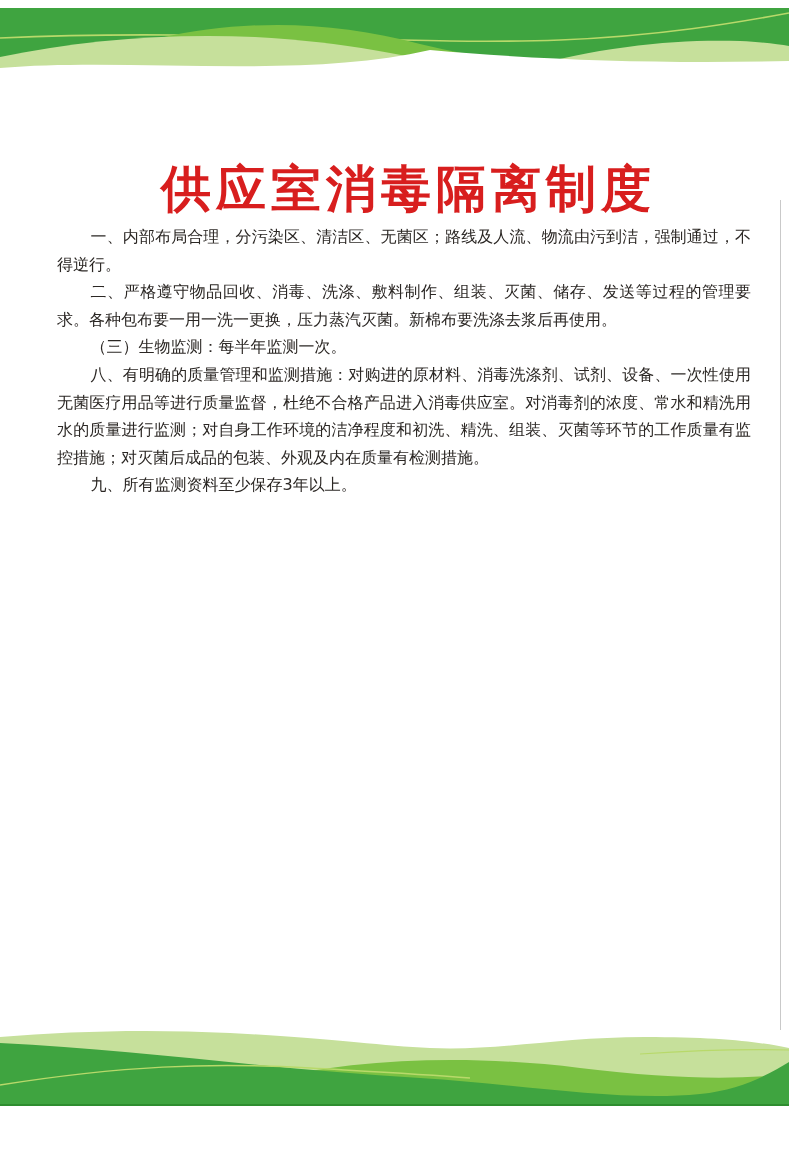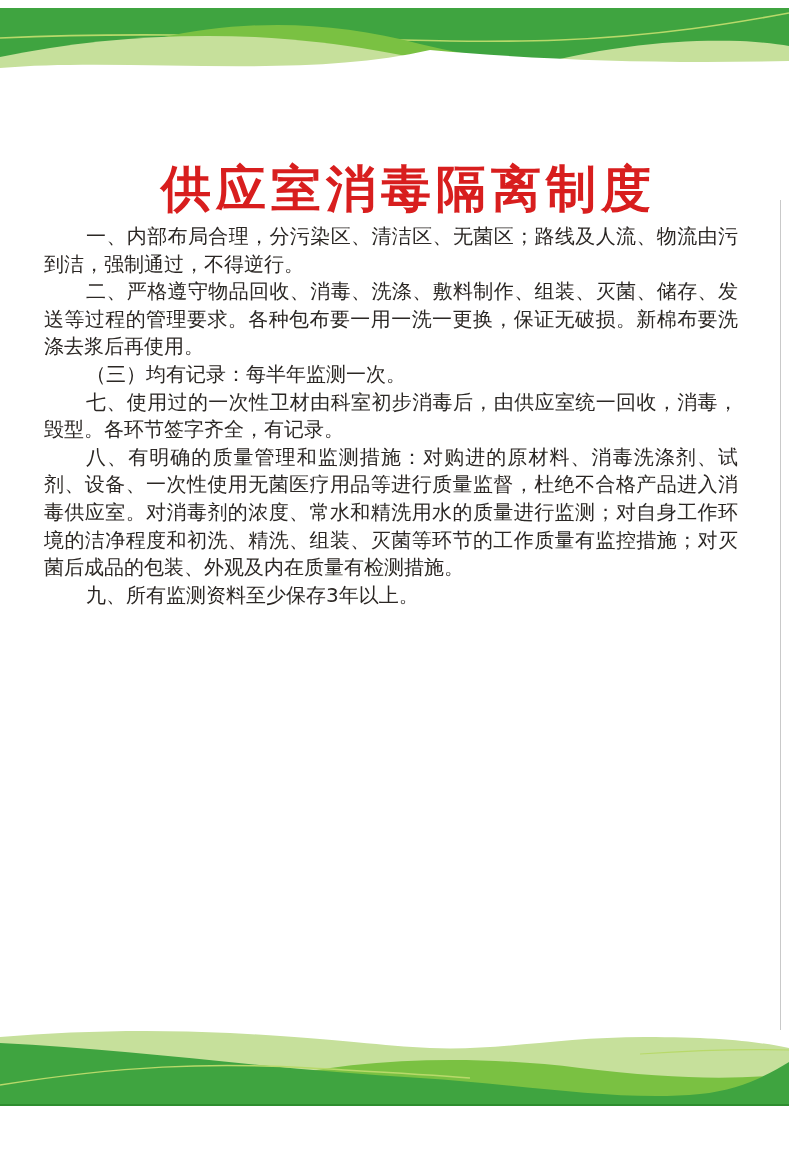--- a/index.html
+++ b/index.html
@@ -14,23 +14,23 @@
   .bottom-banner{position:absolute;top:1022px;left:0;display:block;}
   .title{
     position:absolute;top:127px;left:0;width:100%;
     margin:14px;text-align:center;
     font-size:50px;line-height:96px;font-weight:bold;
     letter-spacing:5px;white-space:nowrap;
     color:var(--title-red,#d81e1e);
     font-family:"DejaVu Sans",sans-serif;
   }
   .body-text{
-    position:absolute;top:223px;left:44px;width:694px;
+    position:absolute;top:223px;left:57px;width:694px;
     color:var(--text-ink,#2b2724);
-    font-size:20px;line-height:27.6px;
+    font-size:16px;line-height:27.6px;
     text-align:justify;text-align-last:left;
   }
   .body-text p{margin:0;text-indent:2.1em;}
   .page-edge-line{
     position:absolute;top:200px;left:780px;width:1px;height:830px;
     background:#c9c9c9;
   }
   .footer-code{
     position:absolute;top:1172px;left:0;width:100%;
     text-align:center;
@@ -51,23 +51,22 @@
     <path d="M0,57 C80,40 170,33 255,37 C345,42 415,56 462,70 L0,70 Z" style="fill:var(--green-light)"></path>
     <path d="M515,70 C605,45 680,39 740,41 C760,42 778,44 789,46 L789,70 Z" style="fill:var(--green-light)"></path>
     <path d="M0,68 C130,57 300,80 430,50 C540,60 660,64 789,61 L789,100 L0,100 Z" style="fill:#ffffff"></path>
   </svg>
 
   <h1 class="title">供应室消毒隔离制度</h1>
 
   <div class="body-text">
 
   <p class="para">一、内部布局合理，分污染区、清洁区、无菌区；路线及人流、物流由污到洁，强制通过，不得逆行。</p>
-      <p class="para">二、严格遵守物品回收、消毒、洗涤、敷料制作、组装、灭菌、储存、发送等过程的管理要求。各种包布要一用一洗一更换，保证无破损。新棉布要洗涤去浆后再使用。</p>
-      <p class="para">（三）均有记录：每半年监测一次。</p>
-      <p class="para">七、使用过的一次性卫材由科室初步消毒后，由供应室统一回收，消毒，毁型。各环节签字齐全，有记录。</p>
+      <p class="para">二、严格遵守物品回收、消毒、洗涤、敷料制作、组装、灭菌、储存、发送等过程的管理要求。各种包布要一用一洗一更换，压力蒸汽灭菌。新棉布要洗涤去浆后再使用。</p>
+      <p class="para">（三）生物监测：每半年监测一次。</p>
       <p class="para">八、有明确的质量管理和监测措施：对购进的原材料、消毒洗涤剂、试剂、设备、一次性使用无菌医疗用品等进行质量监督，杜绝不合格产品进入消毒供应室。对消毒剂的浓度、常水和精洗用水的质量进行监测；对自身工作环境的洁净程度和初洗、精洗、组装、灭菌等环节的工作质量有监控措施；对灭菌后成品的包装、外观及内在质量有检测措施。</p>
       <p class="para">九、所有监测资料至少保存3年以上。</p>
     </div>
 
   <div class="page-edge-line"></div>
 
   <svg class="bottom-banner" width="789" height="84" viewBox="0 0 789 84" aria-hidden="true">
     <path d="M0,15 C70,9 150,7 230,11 C330,16 380,24 430,26 C500,29 560,15 645,15 C720,15 760,20 789,26 L789,84 L0,84 Z" style="fill:var(--green-light)"></path>
     <path d="M180,84 C300,36 450,30 580,46 C670,57 735,58 789,52 L789,84 Z" style="fill:var(--green-mid)"></path>
     <path d="M0,21 C140,28 280,48 420,56 C520,62 620,80 700,72 C740,68 770,52 789,40 L789,84 L0,84 Z" style="fill:var(--green-dark)"></path>

